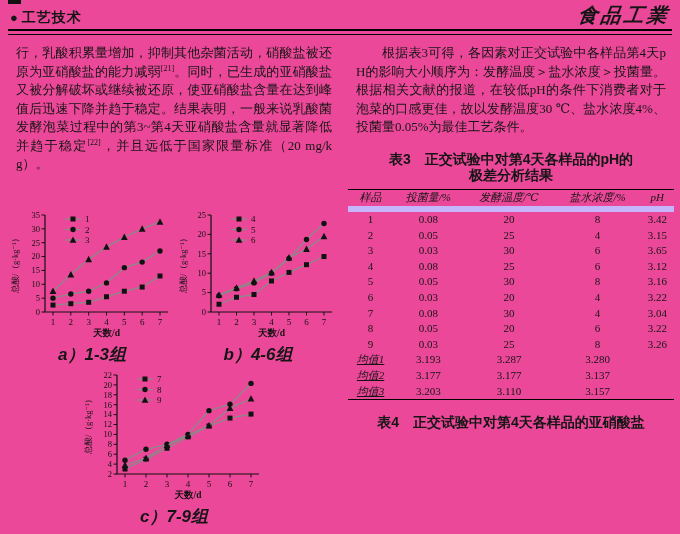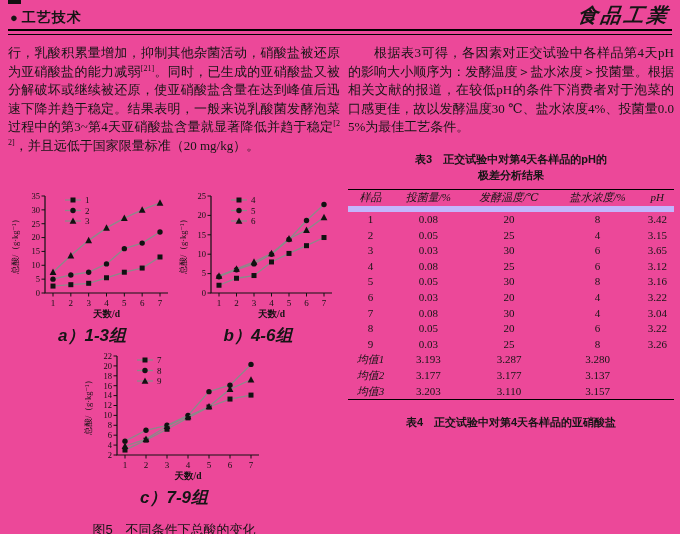--- a/index.html
+++ b/index.html
@@ -19,53 +19,53 @@
     font-size:20px; letter-spacing:3px; transform:skewX(-8deg);
   }
   .rule-double{
     position:absolute; left:8px; right:8px; top:29px; height:3px;
     border-top:2px solid #000; border-bottom:1.5px solid #000;
   }
   .col{position:absolute; top:38px;}
   .col-left{left:8px; width:332px;}
   .col-right{left:348px; width:326px;}
   .para{
-    font-size:13px; line-height:18.5px; text-align:justify; margin:0;
+    font-size:13px; line-height:18.5px; text-align:justify; margin:8px;
     word-break:break-all;
   }
   .para.first{margin-top:6px;}
   .para.indent{text-indent:2em;}
   sup{font-size:8px; line-height:0;}
   .charts-row{display:flex; justify-content:space-between; margin-top:34px;}
   .chart-box{display:flex; flex-direction:column; align-items:center;}
   .chart-caption{
     font-family:"Liberation Sans","DejaVu Sans",sans-serif; font-weight:bold;
     font-size:17px; margin-top:0px;font-style:italic;
   }
   .chart-c-wrap{display:flex; justify-content:center; margin-top:2px;}
   .fig-caption{
     text-align:center; font-family:"Liberation Sans","DejaVu Sans",sans-serif;
     font-weight:normal; font-size:13px; margin-top:12px;
   }
   .tbl-title{
     text-align:center; font-family:"Liberation Sans","DejaVu Sans",sans-serif;
-    font-weight:bold; font-size:11px; line-height:16px; margin-top:14px;
+    font-weight:bold; font-size:14px; line-height:16px; margin-top:14px;
   }
   .tbl-title .t2{font-weight:bold;}
   table.data{
     width:100%; border-collapse:collapse; margin-top:6px;
     font-size:11px; line-height:13.6px;
   }
   table.data th{
     font-weight:normal; font-style:italic; padding:1.5px 2px; text-align:center;
   }
   table.data thead tr{border-top:1.6px solid #000; border-bottom:6px solid #c4b5fd;}
   table.data td{padding:1px 2px; text-align:center;}
   table.data tbody{border-bottom:1.6px solid #000;}
-  table.data tr.summary td:first-child{font-style:italic;}
+  table.data tr.summary td:first-child{font-style:italic;text-decoration:underline;}
   .p2{margin-top:12px;}
   svg text{font-family:"Liberation Serif","DejaVu Serif",serif; fill:#111;}
 </style>
 </head>
 <body>
 
 <div class="page">
   <div class="corner-mark"></div>
 
   <div class="hdr-left">

